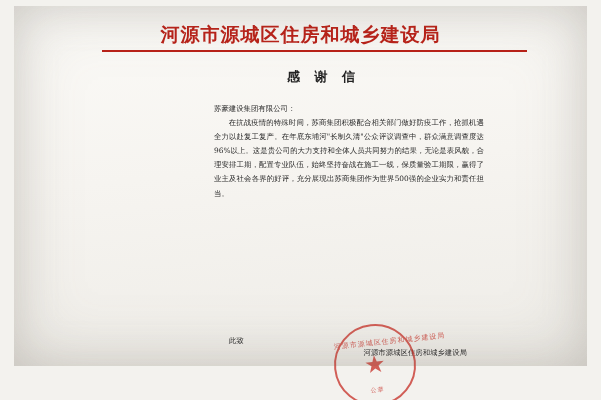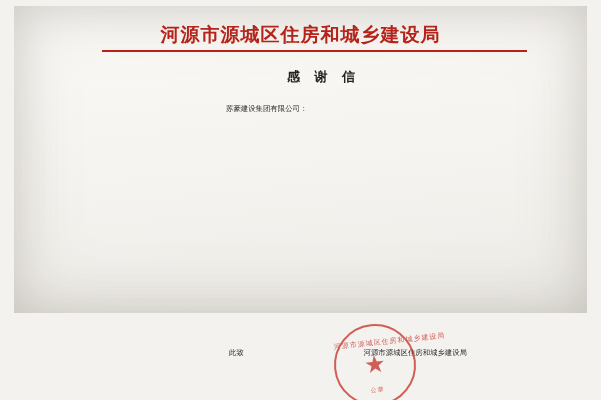--- a/index.html
+++ b/index.html
@@ -19,21 +19,21 @@
     width: 601px;
     height: 400px;
     background: #f3f2ee;
   }
   
   .paper {
     position: absolute;
     left: 14px;
     top: 6px;
     width: 573px;
-    height: 307px;
+    height: 360px;
     background:
       linear-gradient(175deg, #fbfaf7 0%, #f6f4f0 45%, #eeece7 100%);
     box-shadow: inset 0 0 40px rgba(180,175,165,0.35);
   }
   .letterhead {
     position: absolute;
     left: 0;
     top: 16px;
     width: 100%;
     text-align: center;
@@ -70,29 +70,29 @@
     left: 200px;
     top: 96px;
     width: 270px;
     font-family: "DejaVu Serif", "Liberation Serif", serif;
     font-size: 7.4px;
     line-height: 14.1px;
     color: #2b2b2b;
     text-align: justify;
   }
   .body p {
-    margin: 0 0 0 12px;
+    margin: 0 0 0 0;
   }
   .indent {
     text-indent: 2em;
   }
   .sign-off {
     position: absolute;
     left: 200px;
-    top: 342px;
+    top: 330px;
     font-family: "DejaVu Serif", "Liberation Serif", serif;
     font-size: 7.4px;
     color: #2b2b2b;
     text-indent: 2em;
   }
   .signature {
     position: absolute;
     right: 120px;
     top: 340px;
     text-align: center;
@@ -161,20 +161,21 @@
   <div class="paper">
 
     <div class="letterhead">河源市源城区住房和城乡建设局</div>
 
     <div class="rule"></div>
 
     <div class="doc-title">感 谢 信</div>
 
     <div class="body">
       <p>苏豪建设集团有限公司：</p>
+      <p class="indent">在抗战疫情的特殊时间，苏商集团积极配合相关部门做好防疫工作，抢抓机遇全力以赴复工复产。在年底东埔河"长制久清"公众评议调查中，群众满意调查度达96%以上。这是贵公司的大力支持和全体人员共同努力的结果，无论是表风貌，合理安排工期，配置专业队伍，始终坚持奋战在施工一线，保质量验工期限，赢得了业主及社会各界的好评，充分展现出苏商集团作为世界500强的企业实力和责任担当。</p>
     </div>
 
     <div class="sign-off">此致</div>
 
     <div class="signature">
       <div>河源市源城区住房和城乡建设局</div>
     </div>
 
     <div class="stamp">
       <div class="arc">河源市源城区住房和城乡建设局</div>

